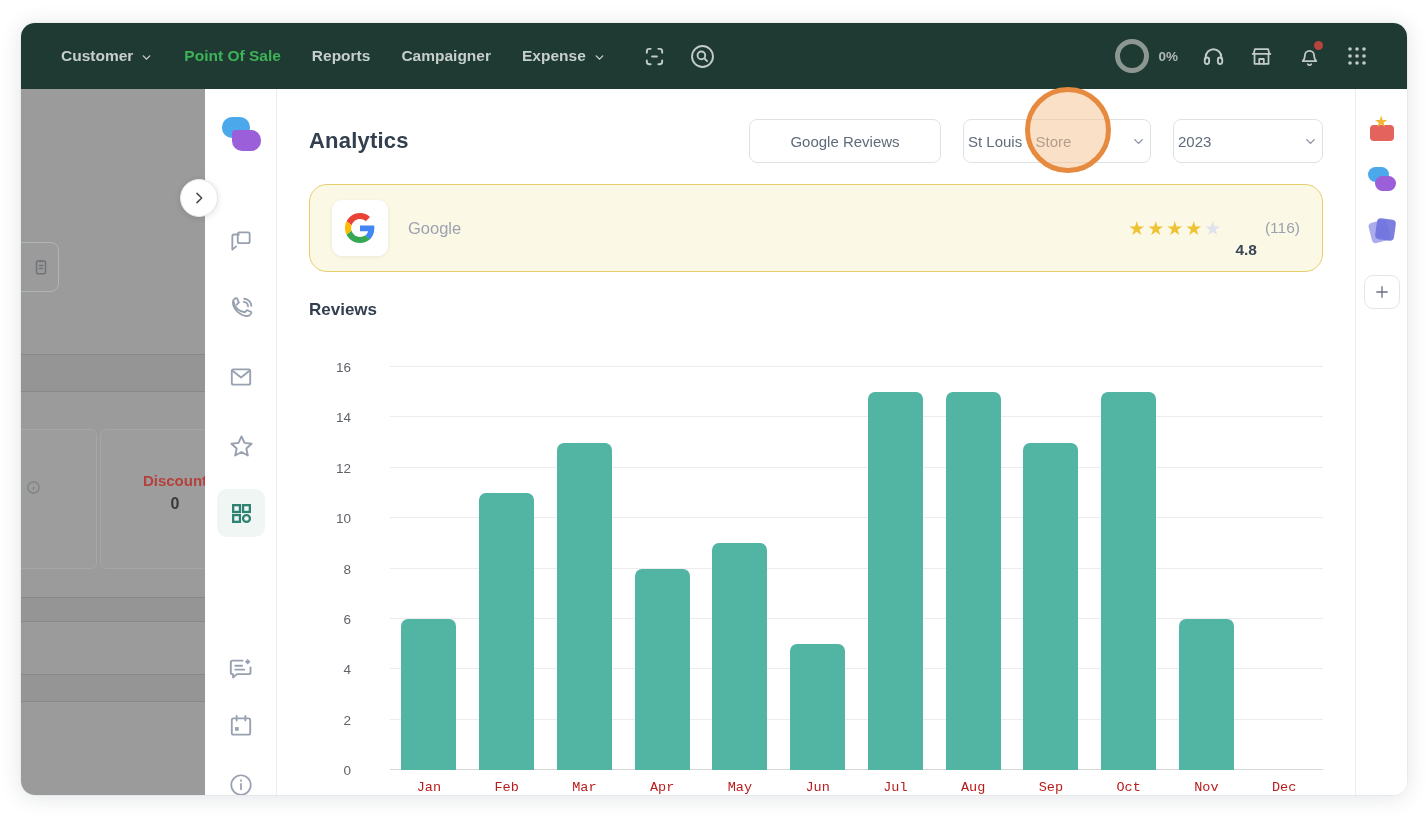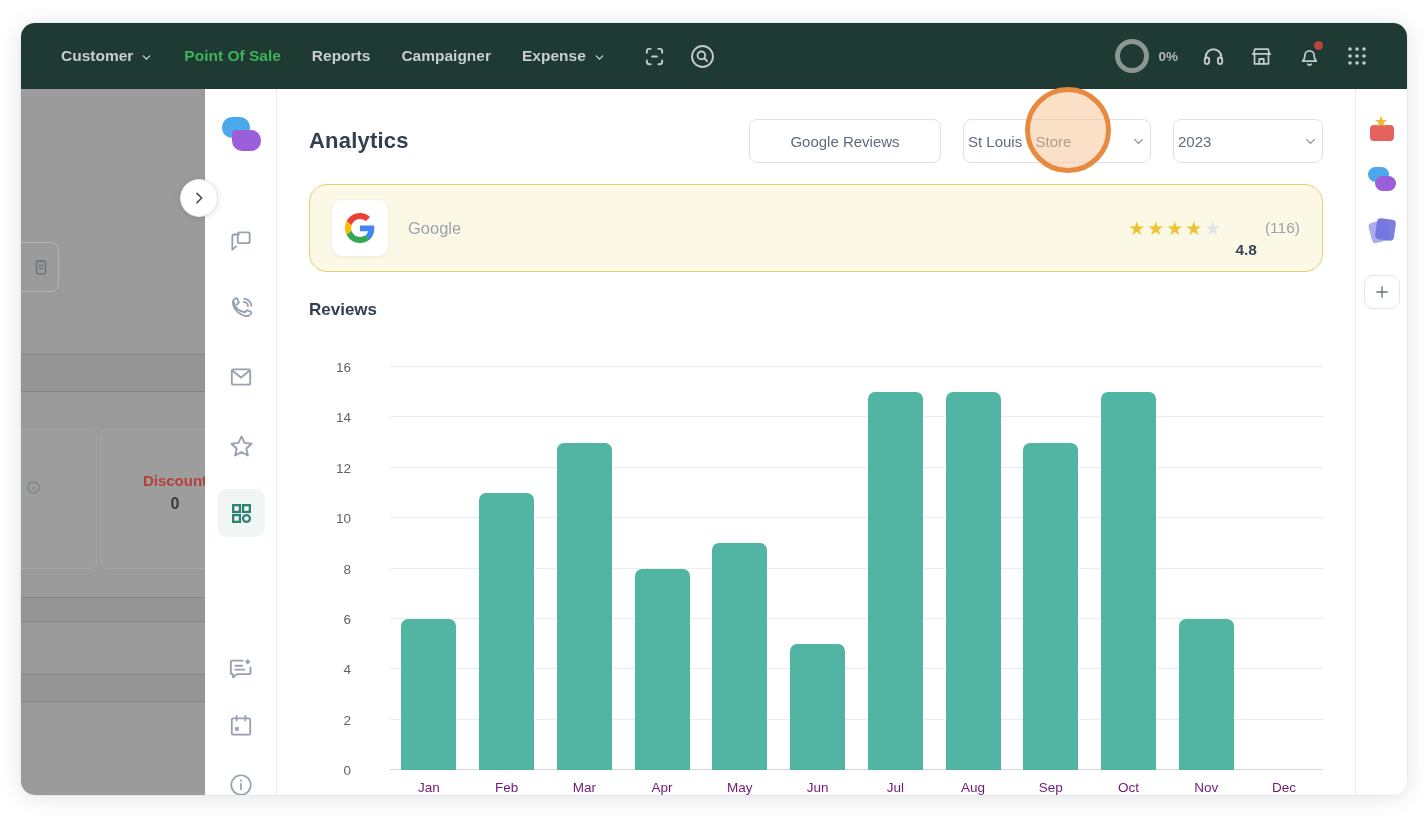--- a/index.html
+++ b/index.html
@@ -81,21 +81,21 @@
   .chart{position:relative;height:478px;}
   .chart-plot{position:absolute;left:81px;right:0;top:47px;height:403px;}
   .gridline{position:absolute;left:0;right:0;height:1px;background:#ececec;}
   .gridline.baseline{background:#d8d8d8;}
   .chart-bars{position:absolute;left:0;right:0;top:0;bottom:0;display:flex;align-items:flex-end;}
   .bar-slot{flex:1;height:100%;display:flex;align-items:flex-end;justify-content:center;}
   .bar{width:55px;background:var(--bar-color);border-radius:7px 7px 0 0;}
   .chart-y-axis{position:absolute;left:0;top:47px;height:403px;width:66px;}
   .ytick{position:absolute;right:24px;transform:translateY(50%);font-size:13.5px;color:#5f6368;}
   .chart-x-axis{position:absolute;left:81px;right:0;top:460px;display:flex;}
-  .xtick{flex:1;text-align:center;font-size:13.5px;color:#701a75;}
+  .xtick{flex:1;text-align:center;font-size:13.5px;color:#b91c1c;font-family:Liberation Mono, monospace;}
   
   .right-rail{width:52px;flex:0 0 52px;border-left:1px solid #ededef;position:relative;background:#fff;}
   .rail-item{position:absolute;left:0;width:52px;display:flex;justify-content:center;cursor:pointer;}
   .reward-icon{position:relative;width:26px;height:26px;}
   .reward-box{position:absolute;left:1px;top:9px;width:24px;height:16px;border-radius:4px;background:#e4635c;}
   .reward-star{position:absolute;left:5px;top:-4px;color:#f2b737;font-size:16px;}
   .bubbles-sm{position:relative;width:28px;height:26px;}
   .bub-blue{position:absolute;left:0;top:0;width:21px;height:15px;border-radius:8px;background:#4ba8ea;}
   .bub-purple{position:absolute;left:7px;top:9px;width:21px;height:15px;border-radius:8px;background:#9b5fd9;}
   .notes-icon{position:relative;width:28px;height:28px;}

